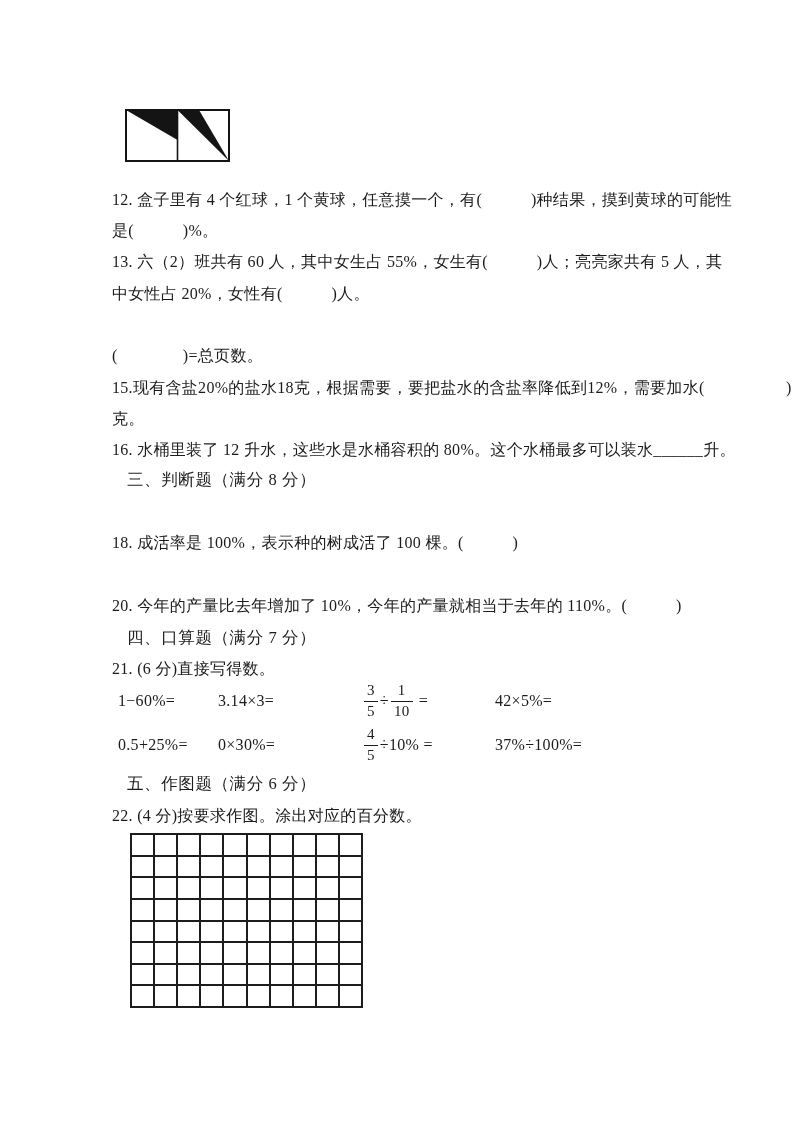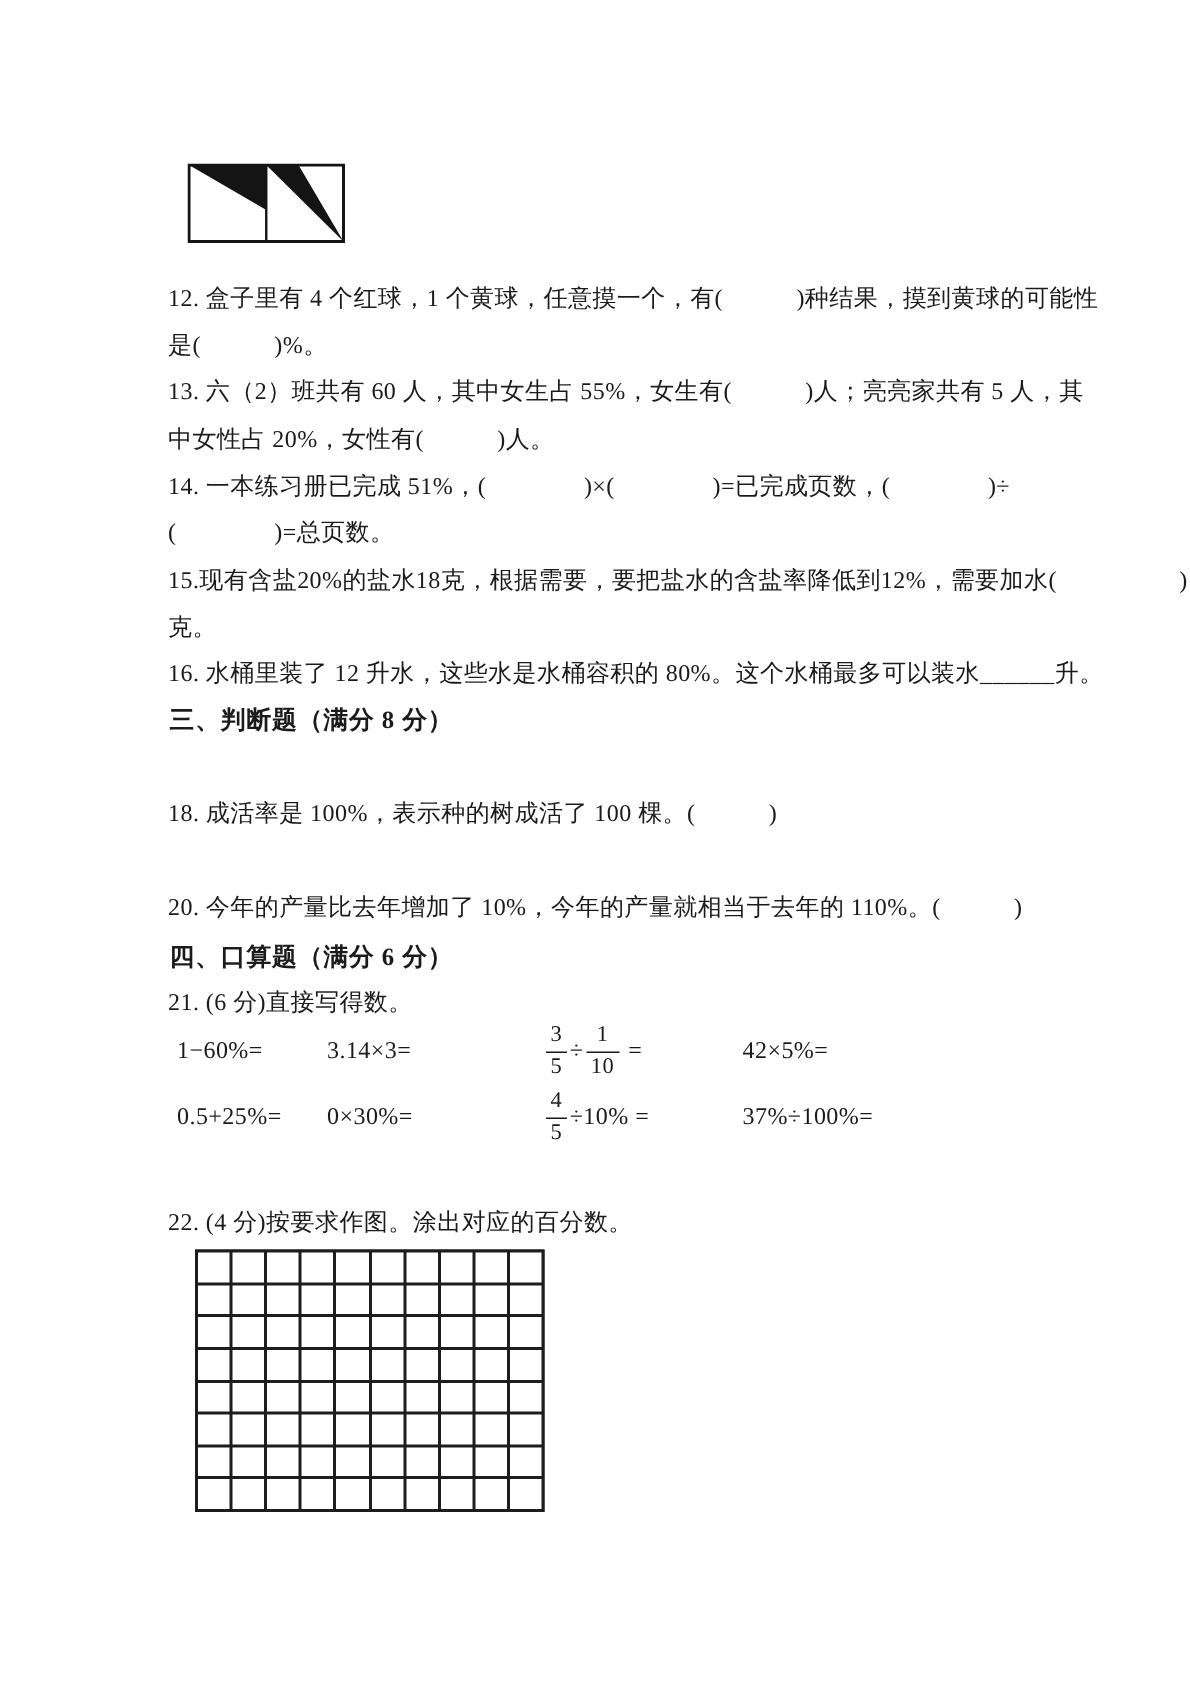--- a/index.html
+++ b/index.html
@@ -15,22 +15,22 @@
 
   .line {
     position: absolute;
     left: 112px;
     font-size: 16px;
     line-height: 22px;
     letter-spacing: 0.3px;
     white-space: pre;
   }
   .sec {
-    left: 113px;
-    font-weight: 700;
+    left: 127px;
+    font-weight: 400;
     font-size: 16.5px;
     letter-spacing: 0.6px;
   }
 
   .figure-wrap { position: absolute; left: 125px; top: 109px; width: 105px; height: 53px; }
 
   .mcell {
     position: absolute;
     display: flex;
     align-items: center;
@@ -72,31 +72,30 @@
       <polygon points="1,1 52.5,1 52.5,31" fill="#141414"></polygon>
       <polygon points="52.5,1 74,1 104,52" fill="#141414"></polygon>
       <line x1="52.5" y1="1" x2="52.5" y2="52" stroke="#141414" stroke-width="1.6"></line>
     </svg>
   </div>
 
   <div class="line" style="top:189px">12. 盒子里有 4 个红球，1 个黄球，任意摸一个，有(　　　)种结果，摸到黄球的可能性</div>
   <div class="line" style="top:220px">是(　　　)%。</div>
   <div class="line" style="top:251px">13. 六（2）班共有 60 人，其中女生占 55%，女生有(　　　)人；亮亮家共有 5 人，其</div>
   <div class="line" style="top:283px">中女性占 20%，女性有(　　　)人。</div>
-  <div class="line" style="top:314px">14. 一本练习册已完成 51%，(　　　　)×(　　　　)=已完成页数，(　　　　)÷</div>
   <div class="line" style="top:345px">(　　　　)=总页数。</div>
   <div class="line" style="top:377px">15.现有含盐20%的盐水18克，根据需要，要把盐水的含盐率降低到12%，需要加水(　　　　　)</div>
   <div class="line" style="top:408px">克。</div>
   <div class="line" style="top:439px">16. 水桶里装了 12 升水，这些水是水桶容积的 80%。这个水桶最多可以装水______升。</div>
 
   <div class="line sec" style="top:469px">三、判断题（满分 8 分）</div>
   <div class="line" style="top:532px">18. 成活率是 100%，表示种的树成活了 100 棵。(　　　)</div>
   <div class="line" style="top:595px">20. 今年的产量比去年增加了 10%，今年的产量就相当于去年的 110%。(　　　)</div>
 
-  <div class="line sec" style="top:627px">四、口算题（满分 6 分）</div>
+  <div class="line sec" style="top:627px">四、口算题（满分 7 分）</div>
   <div class="line" style="top:658px">21. (6 分)直接写得数。</div>
 
   <div class="mcell" style="left:118px; top:684px">
     <span>1−60%=</span>
   </div>
   <div class="mcell" style="left:218px; top:684px">
     <span>3.14×3=</span>
   </div>
   <div class="mcell" style="left:362px; top:684px">
     <span class="frac">
@@ -124,20 +123,21 @@
     <span class="frac">
       <span class="num">4</span>
       <span class="den">5</span>
     </span>
     <span>÷10% =</span>
   </div>
   <div class="mcell" style="left:495px; top:728px">
     <span>37%÷100%=</span>
   </div>
 
+  <div class="line sec" style="top:773px">五、作图题（满分 6 分）</div>
   <div class="line" style="top:805px">22. (4 分)按要求作图。涂出对应的百分数。</div>
 
   <div class="pgrid" style="grid-template-columns: repeat(10, 1fr);">
       <div class="cell"></div>
       <div class="cell"></div>
       <div class="cell"></div>
       <div class="cell"></div>
       <div class="cell"></div>
       <div class="cell"></div>
       <div class="cell"></div>

